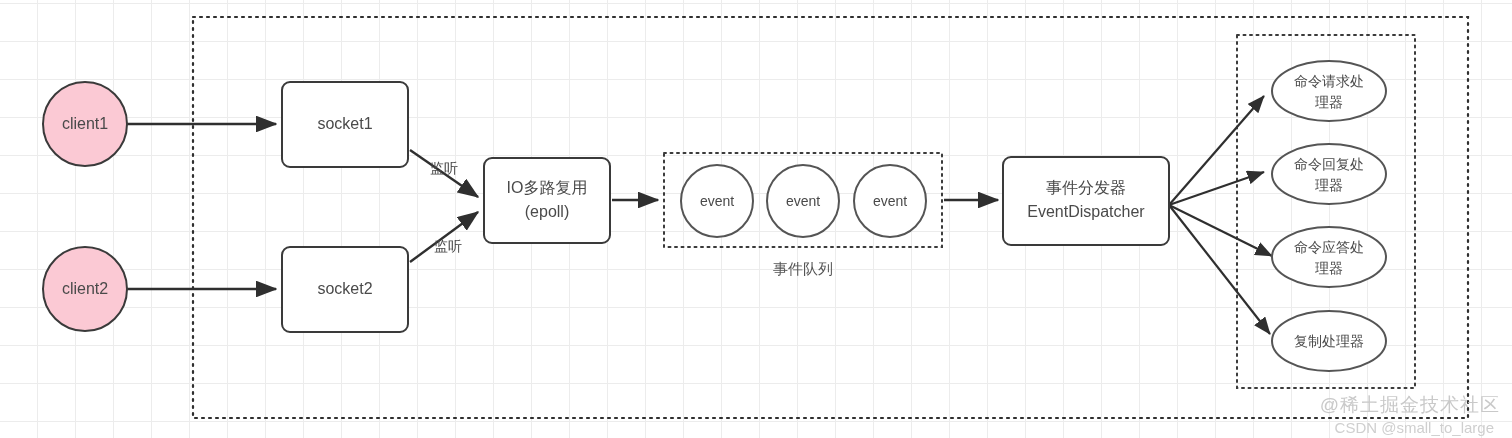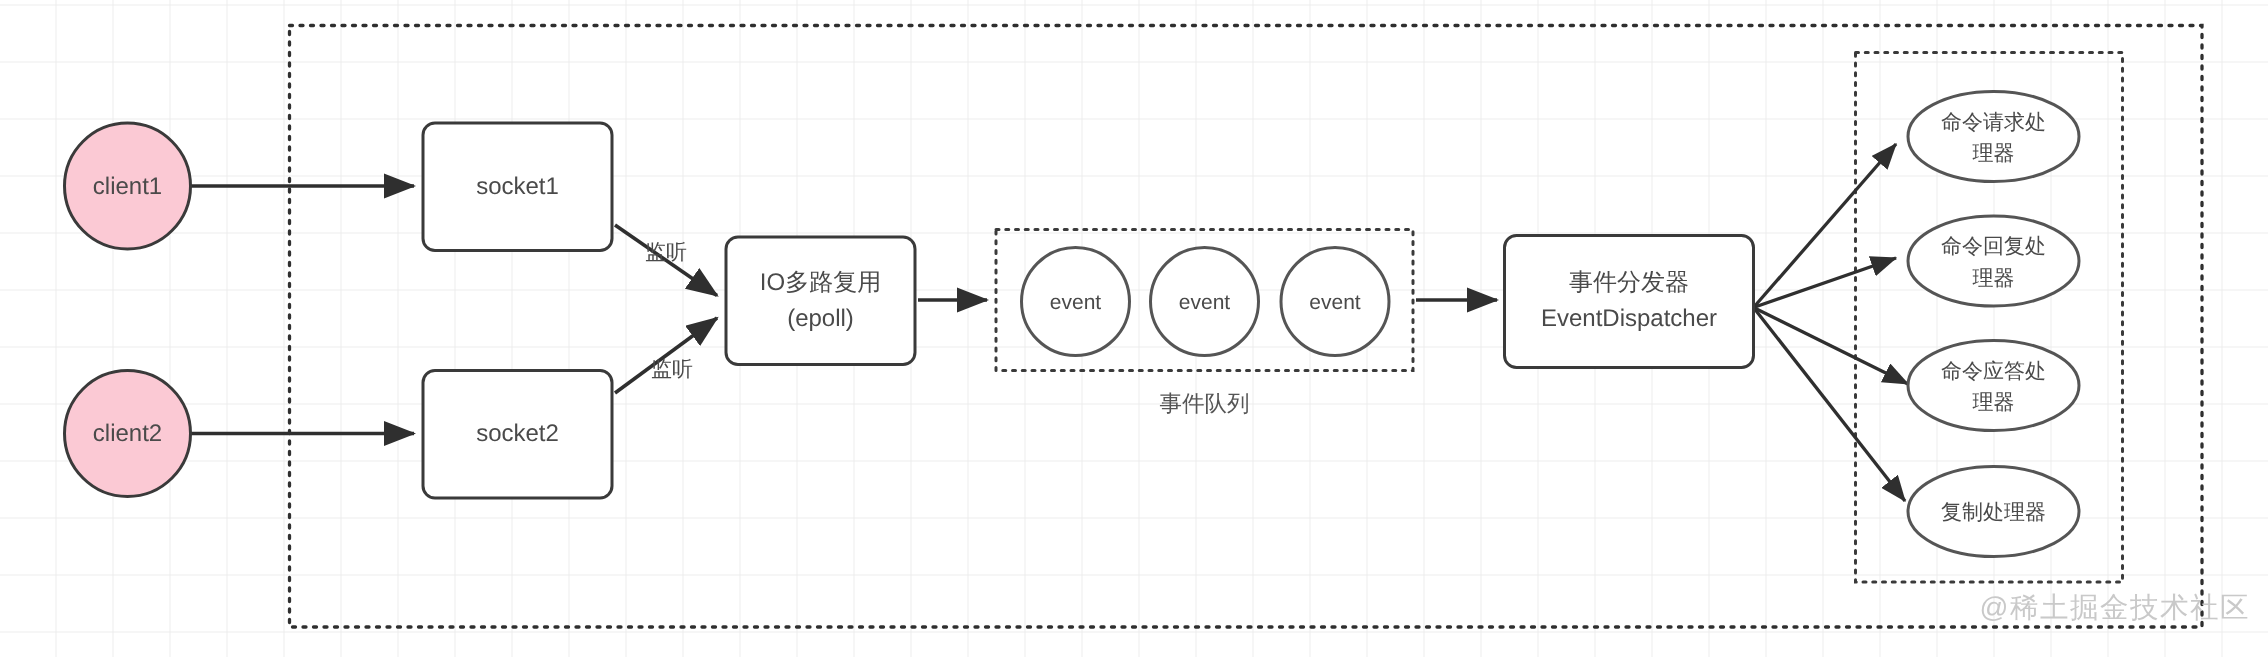--- a/index.html
+++ b/index.html
@@ -212,14 +212,15 @@
       <text class="node-text node-text-sm" x="1329" y="269">理器</text>
     </g>
 
     <g>
       <ellipse class="ellipse-shape" cx="1329" cy="341" rx="57" ry="30"></ellipse>
       <text class="node-text node-text-sm" x="1329" y="342">复制处理器</text>
     </g>
   </svg>
 
   <div class="watermark-main">@稀土掘金技术社区</div>
+  <div class="watermark-sub">CSDN @small_to_large</div>
 
 </div>
 
 </body></html>

